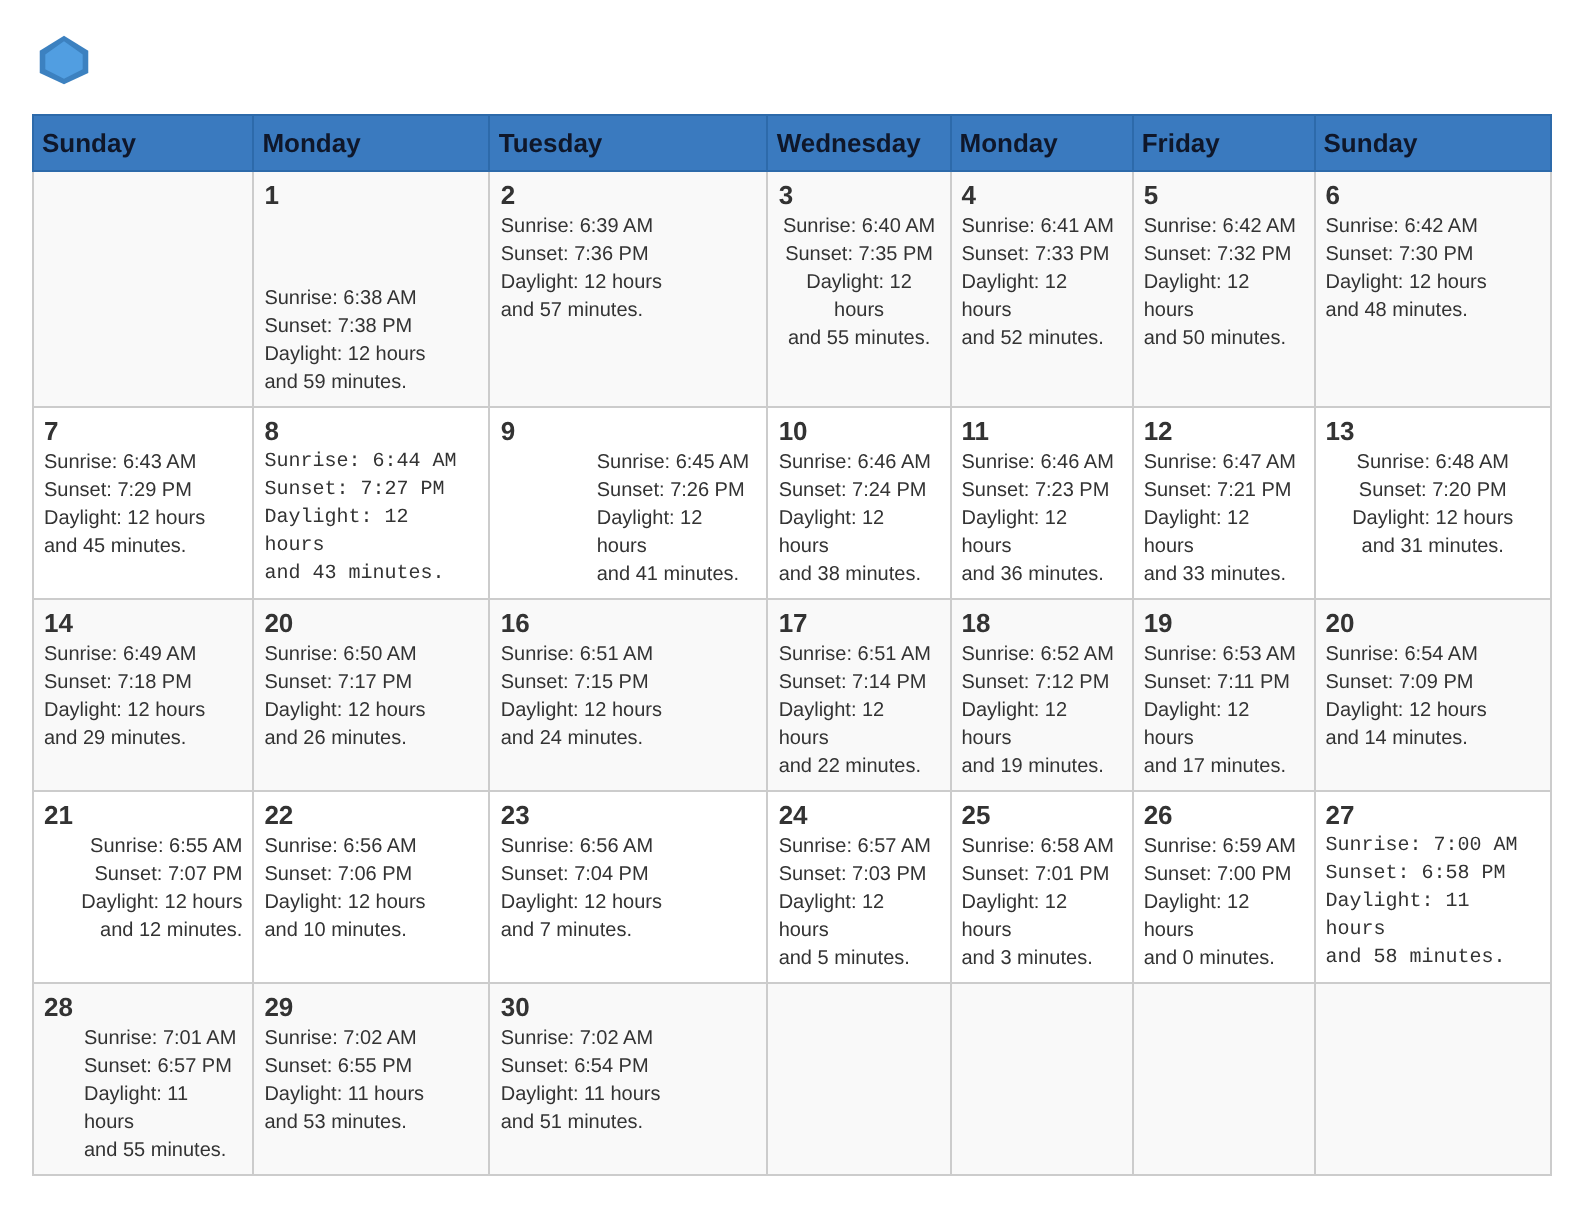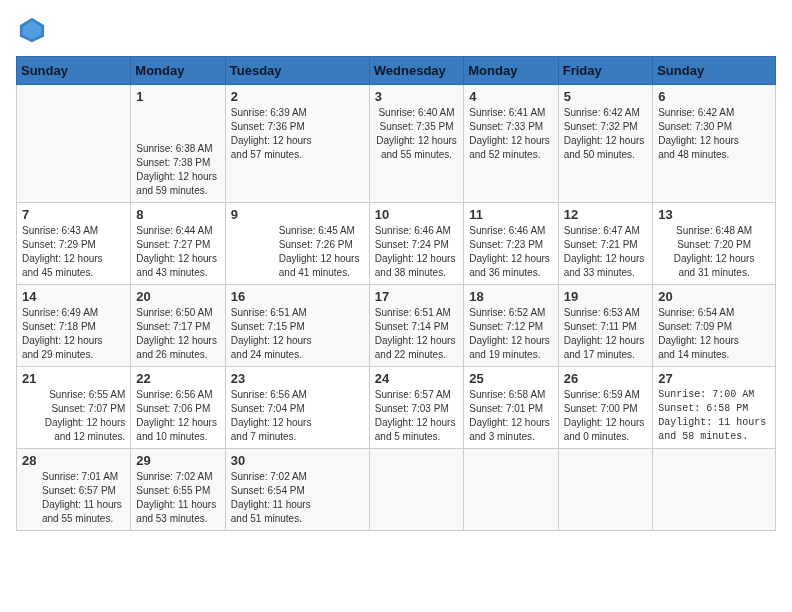--- a/index.html
+++ b/index.html
@@ -170,21 +170,21 @@
       <tr>
         <td>
           <span class="day-number">7</span>
           <div class="day-info" style="white-space: pre-line;">Sunrise: 6:43 AM
 Sunset: 7:29 PM
 Daylight: 12 hours
 and 45 minutes.</div>
         </td>
         <td>
           <span class="day-number">8</span>
-          <div class="day-info" style="white-space: pre-line;">Sunrise: 6:44 AM
+          <div class="day-info" style="white-space: pre-line; font-family: Liberation Mono, monospace;">Sunrise: 6:44 AM
 Sunset: 7:27 PM
 Daylight: 12 hours
 and 43 minutes.</div>
         </td>
         <td>
           <span class="day-number">9</span>
           <div class="day-info" style="white-space: pre-line; margin-left: 48px;">Sunrise: 6:45 AM
 Sunset: 7:26 PM
 Daylight: 12 hours
 and 41 minutes.</div>

